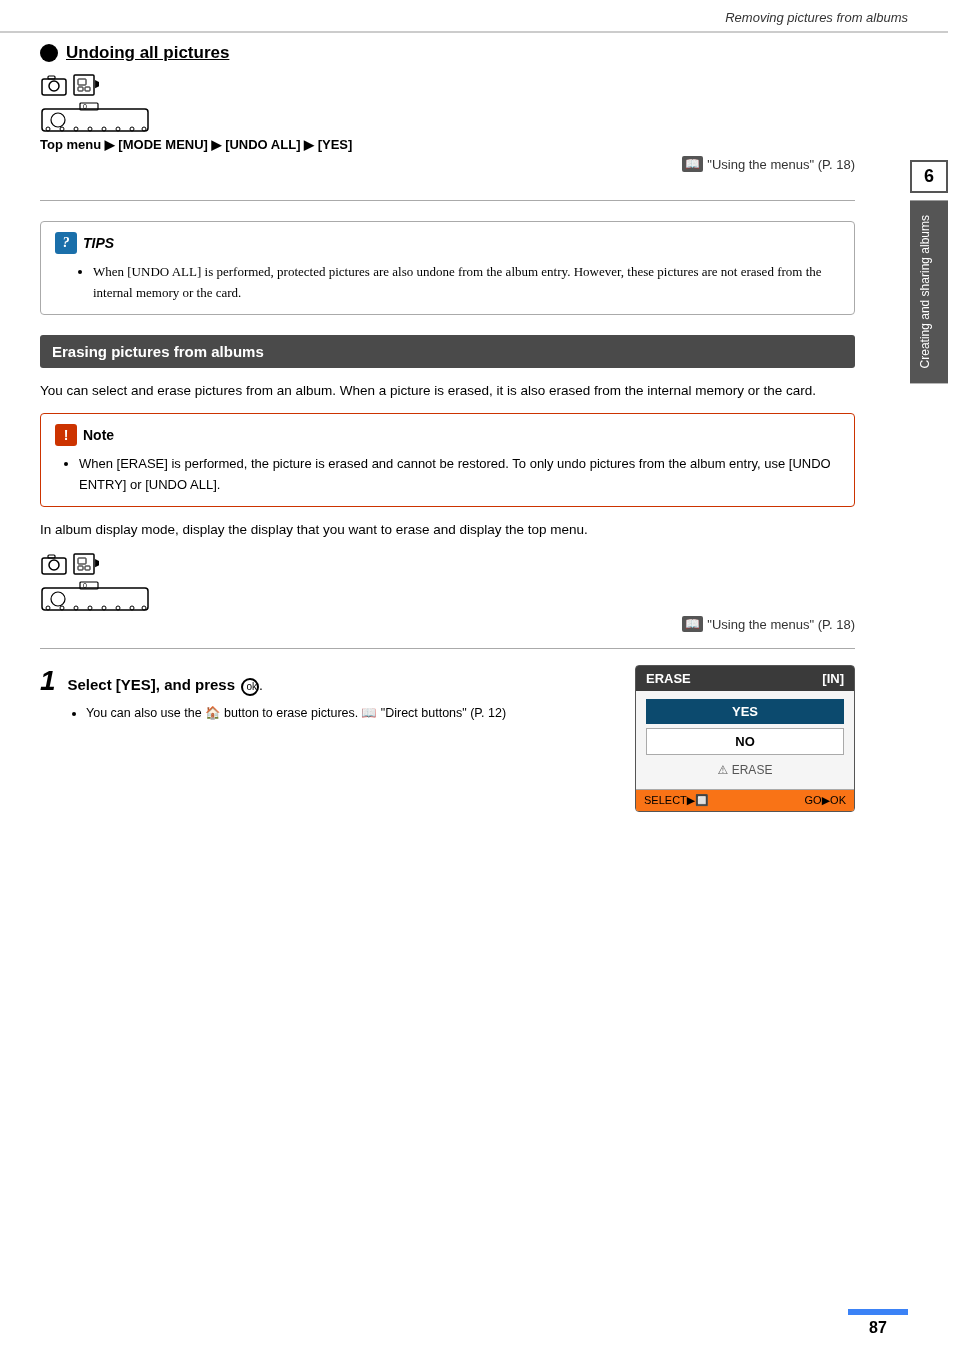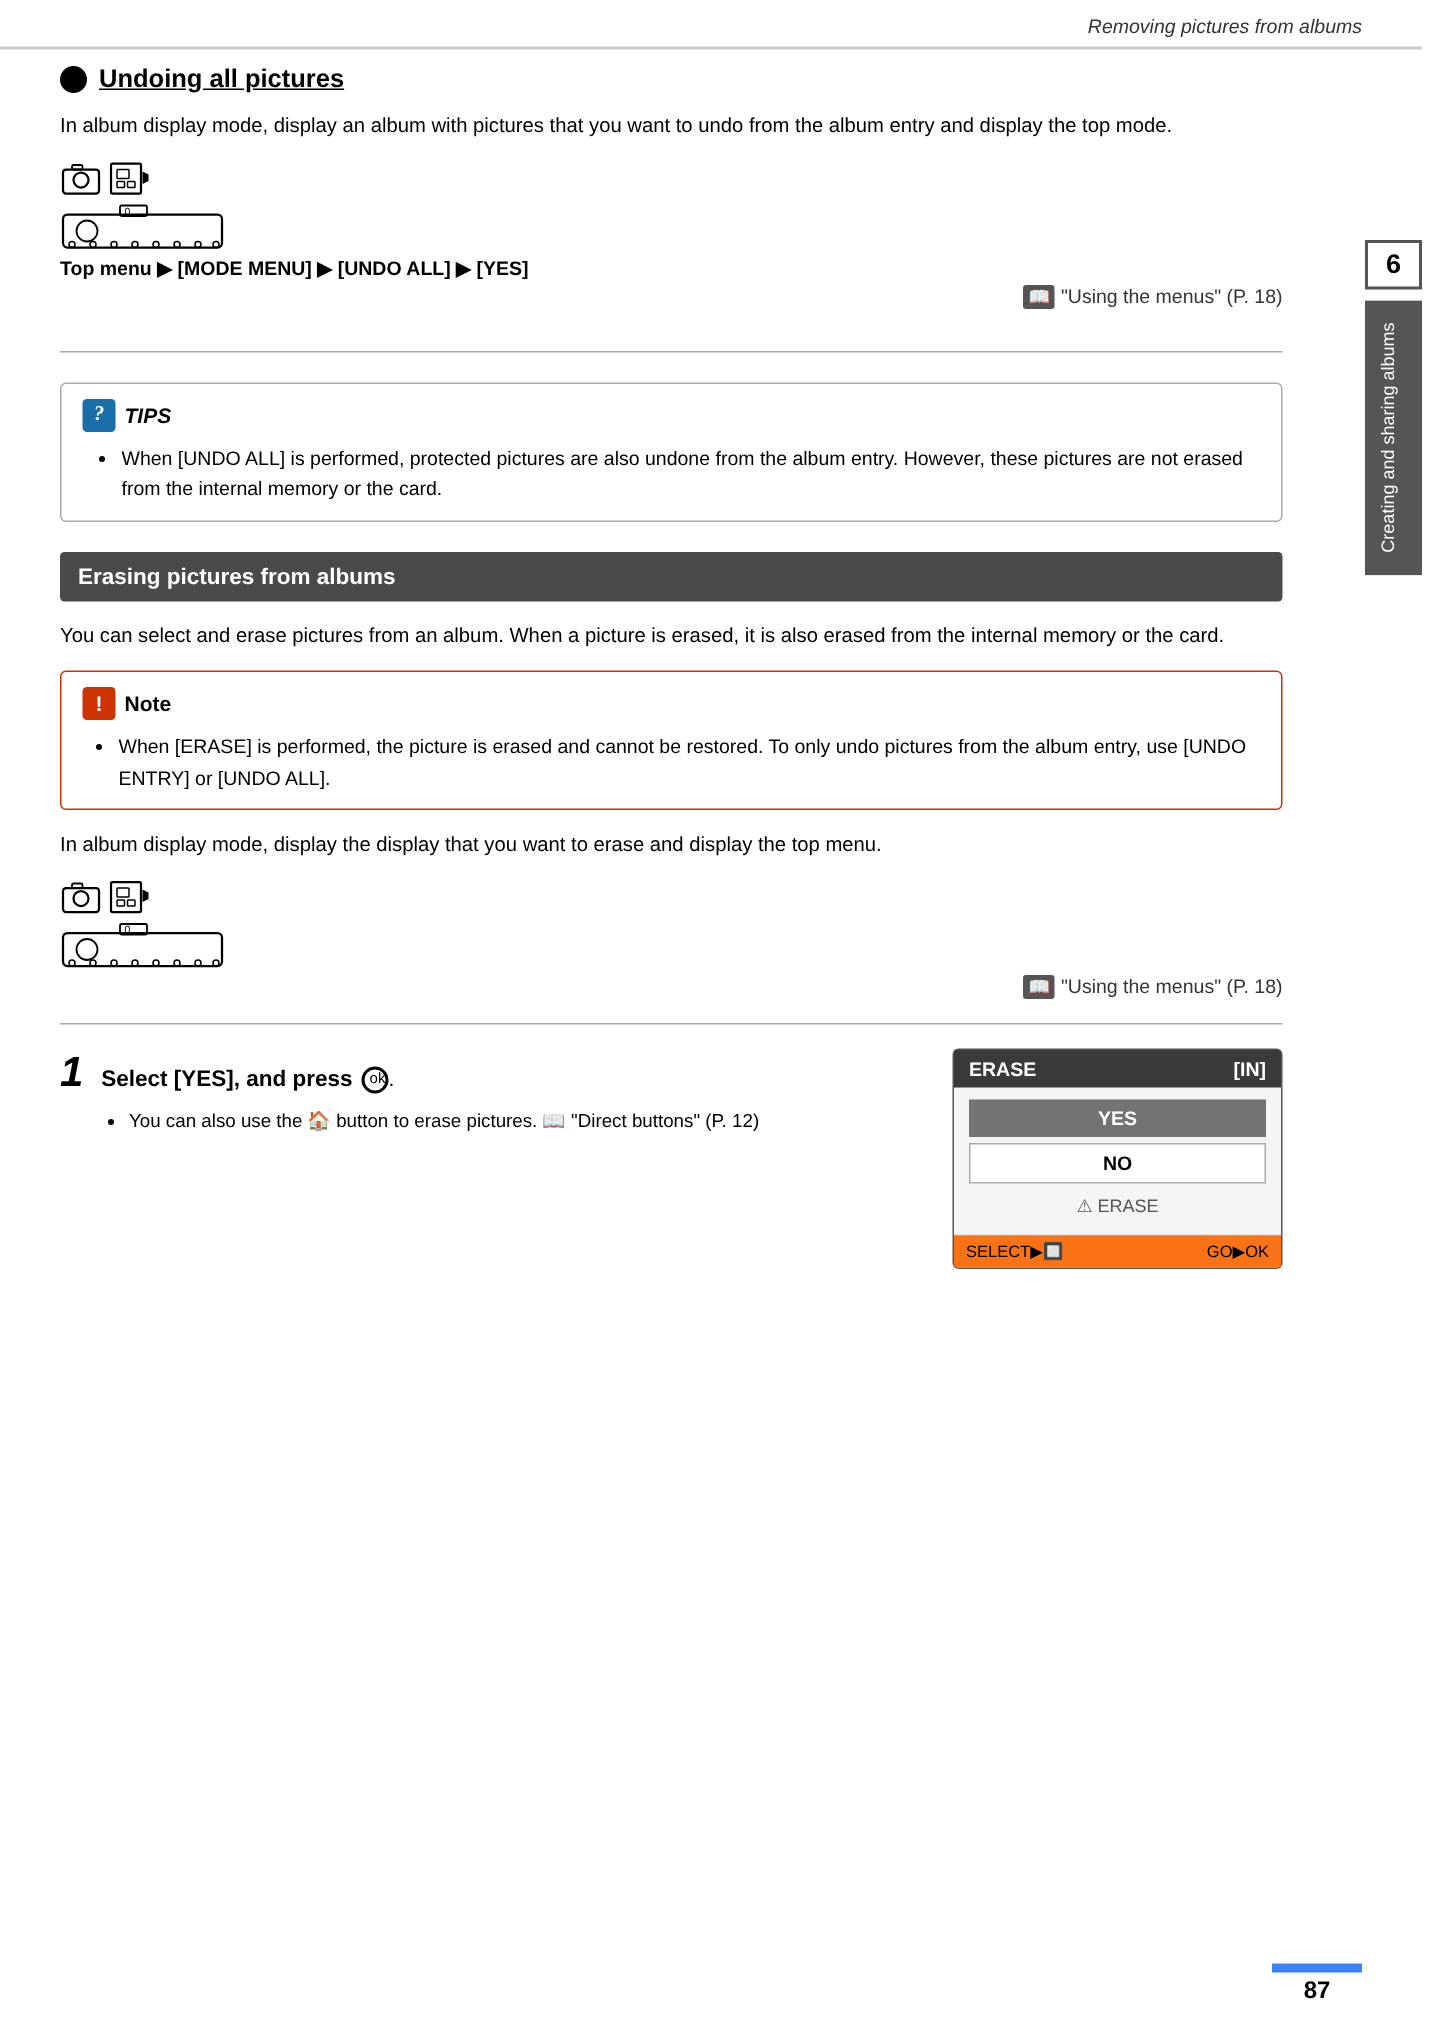--- a/index.html
+++ b/index.html
@@ -162,21 +162,22 @@
     }
 
     .tips-text {
       font-size: 13px;
       line-height: 1.6;
       padding-left: 14px;
     }
 
     .tips-text li {
       list-style: disc;
-      margin-left: 12px;
+      margin-left: 24px;
+      font-family: Liberation Serif, serif;
     }
 
     
     .section-erasing {
       margin-bottom: 16px;
     }
 
     .erasing-header {
       background: #4a4a4a;
       color: #fff;
@@ -303,21 +304,21 @@
       font-weight: bold;
       font-size: 13px;
       border-radius: 2px 2px 0 0;
     }
 
     .erase-dialog-body {
       padding: 8px 10px;
     }
 
     .erase-btn {
-      background: #737373;
+      background: #0c4a6e;
       color: #fff;
       text-align: center;
       padding: 5px 0;
       margin-bottom: 4px;
       font-weight: bold;
       font-size: 13px;
     }
 
     .erase-btn-no {
       background: #fff;
@@ -386,21 +387,20 @@
   <div class="side-tab">Creating and sharing albums</div>
 
   <div class="main-content">
 
     <div class="section-undoing">
       <div class="section-title-row">
         <span class="bullet-circle"></span>
         <span class="section-title">Undoing all pictures</span>
       </div>
 
-      <p class="body-text">In album display mode, display an album with pictures that you want to undo from the album entry and display the top mode.</p>
 
       <div class="cam-row-icons">
 
         <svg width="28" height="24" viewBox="0 0 28 24">
           <rect x="2" y="6" width="24" height="16" rx="2" fill="none" stroke="#000" stroke-width="1.5"></rect>
           <circle cx="14" cy="13" r="5" fill="none" stroke="#000" stroke-width="1.5"></circle>
           <rect x="8" y="3" width="7" height="3" rx="1" fill="none" stroke="#000" stroke-width="1.2"></rect>
         </svg>
 
         <svg width="26" height="24" viewBox="0 0 26 24">

